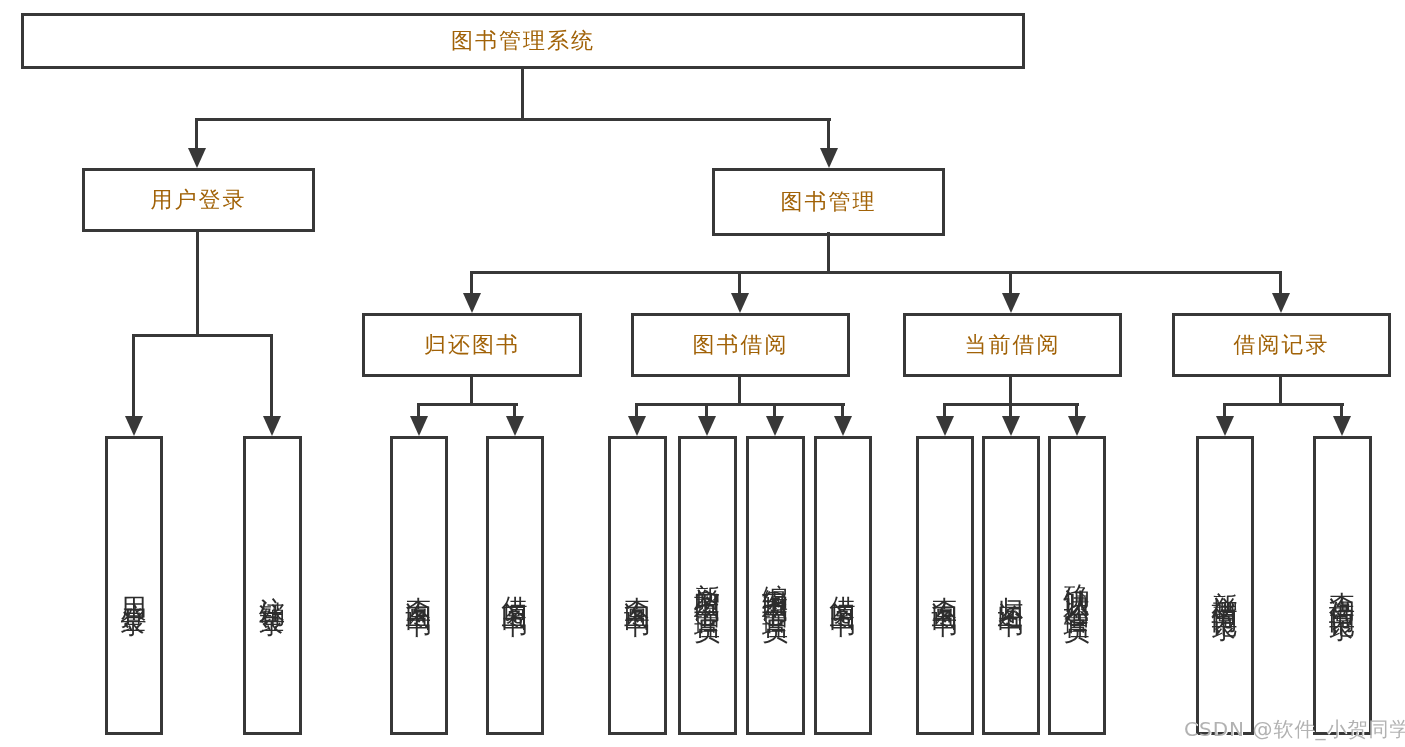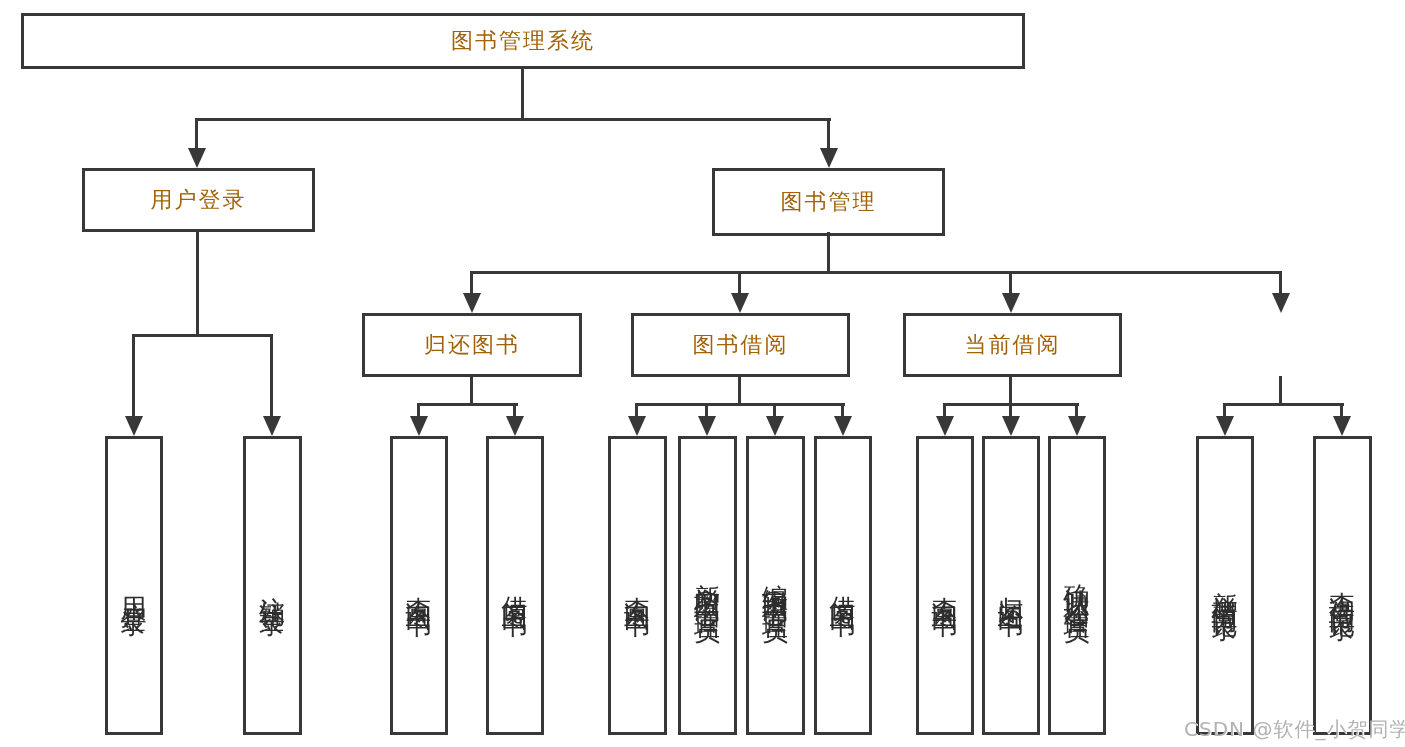--- a/index.html
+++ b/index.html
@@ -76,20 +76,23 @@
   </div>
 
   <div class="box" style="left:903px;top:313px;width:219px;height:64px">
     <span class="hlabel">当前借阅</span>
   </div>
 
   <div class="box" style="left:631px;top:313px;width:219px;height:64px">
     <span class="hlabel">图书借阅</span>
   </div>
 
+  <div class="box" style="left:1172px;top:313px;width:219px;height:64px">
+    <span class="hlabel">借阅记录</span>
+  </div>
 
   <div class="box" style="left:105px;top:436px;width:58px;height:299px">
     <span class="vlabel">用户登录</span>
   </div>
 
   <div class="box" style="left:243px;top:436px;width:59px;height:299px">
     <span class="vlabel">注销登录</span>
   </div>
 
   <div class="box" style="left:390px;top:436px;width:58px;height:299px">

